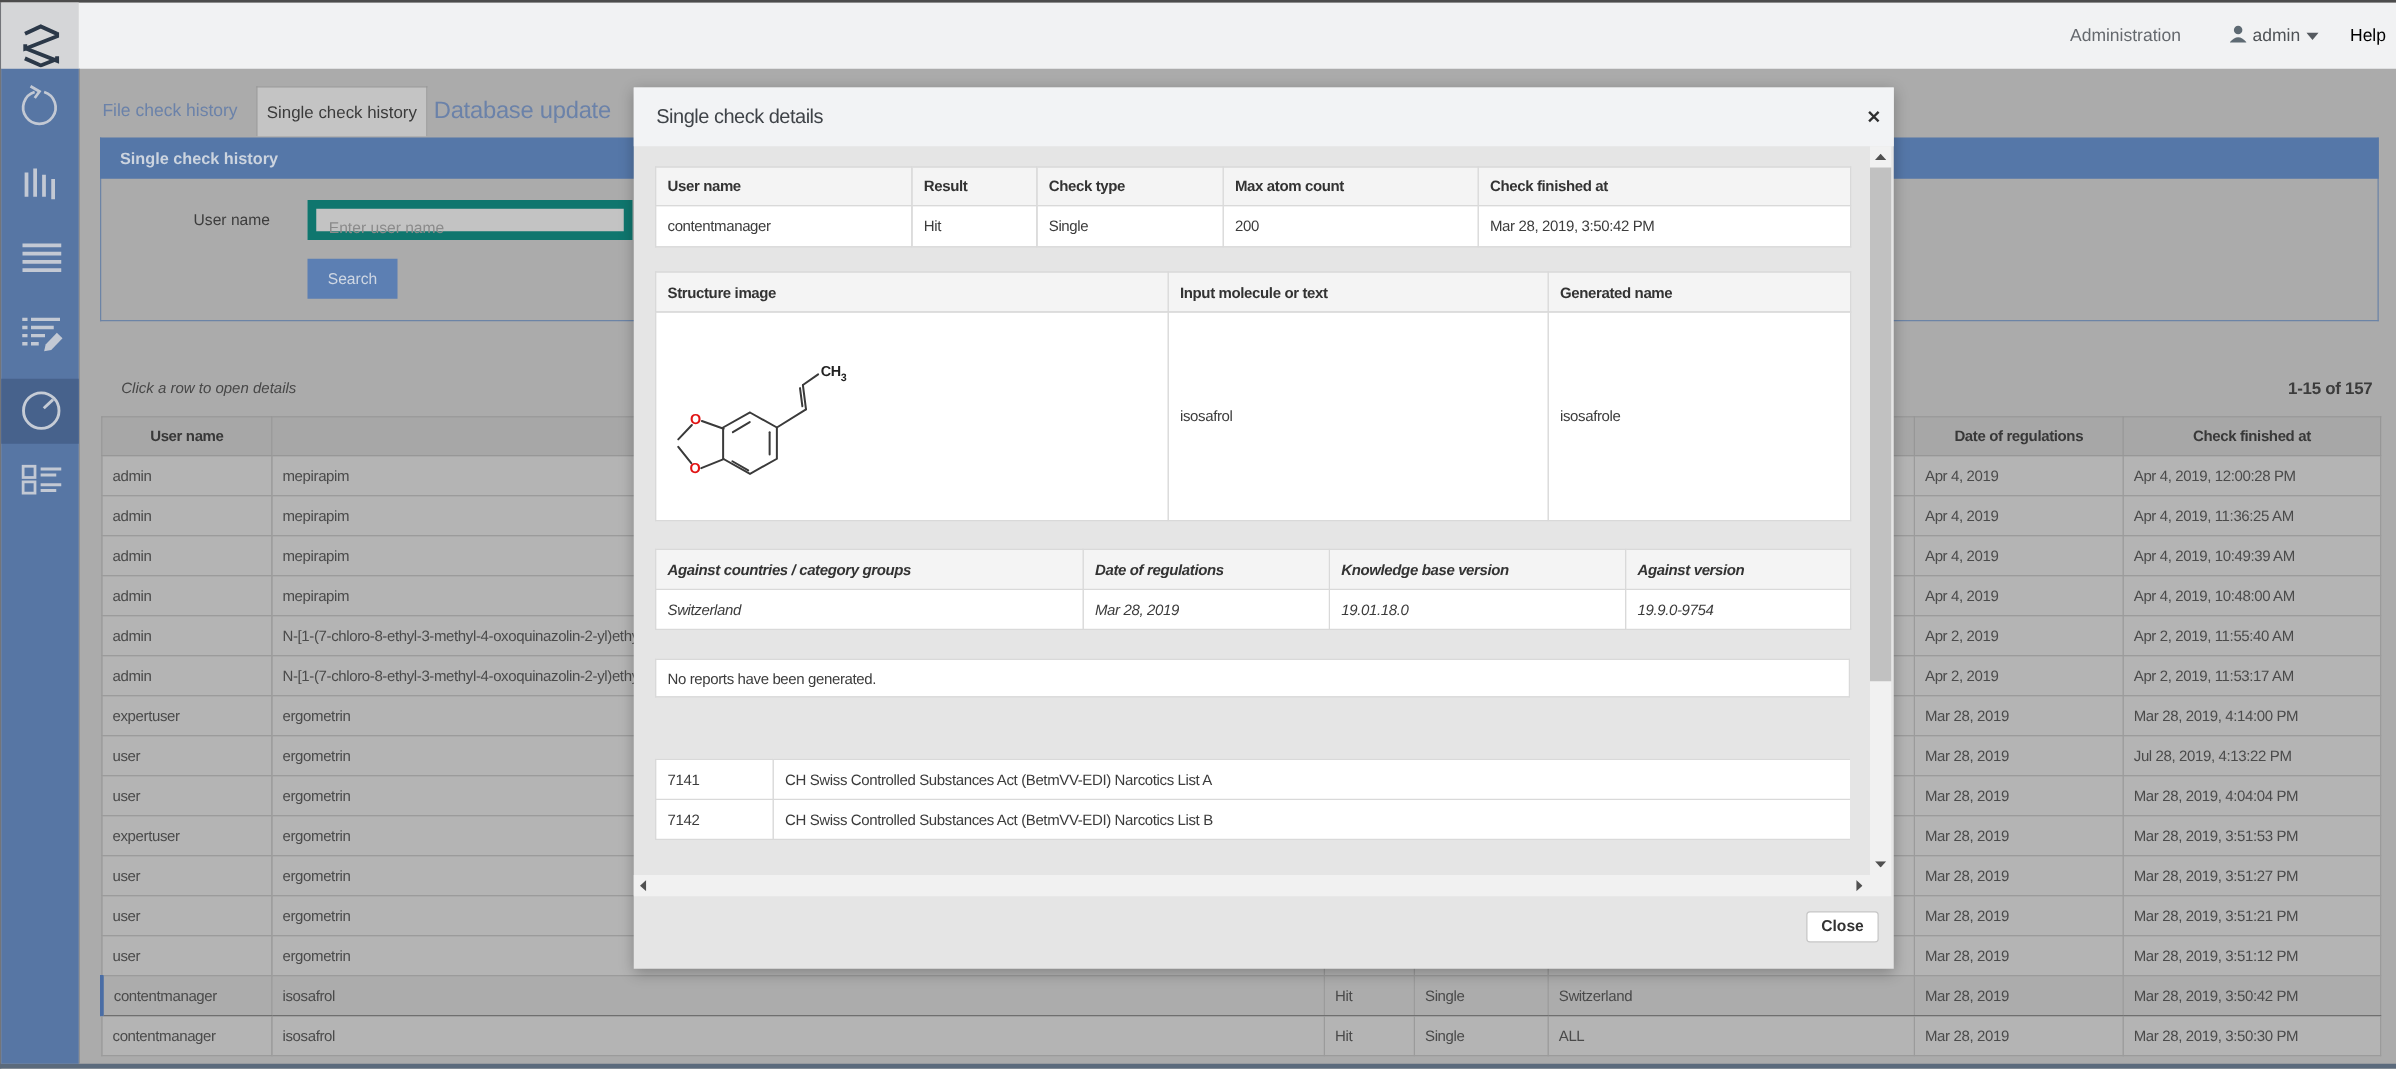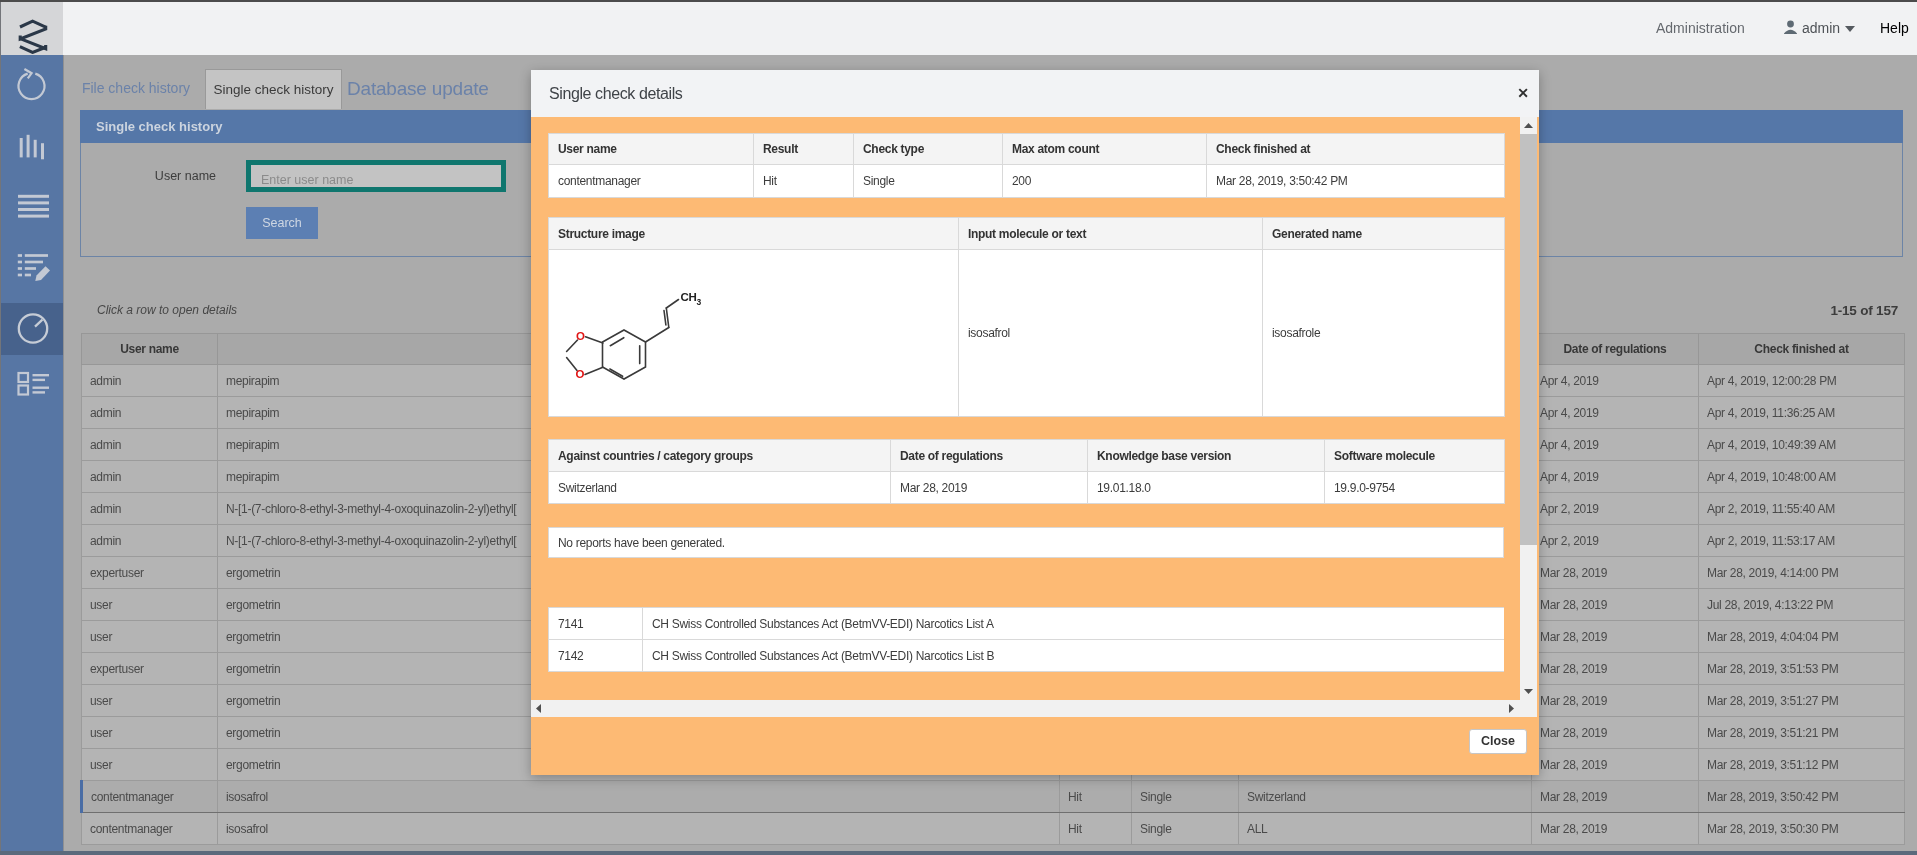--- a/index.html
+++ b/index.html
@@ -23,35 +23,35 @@
 #sidebar-active { left:0px; top:248px; width:62px; height:52px; background:#47628c; }
 
 
 .tabtxt { top:69px; height:39px; line-height:39px; font-size:14px; color:#6b82a9; }
 #tab-active { left:205px; top:69px; width:137px; height:40px; background:#c4c4c4; border:1px solid #999; border-bottom:none; color:#3b3b3b; text-align:center; line-height:39px; font-size:13.5px; }
 
 
 #panel { left:80px; top:110px; width:1823px; height:147px; border:1px solid #6c84a6; border-top:none; }
 #panel-header { left:80px; top:110px; width:1823px; height:33px; background:#5577a8; color:#ccd4df; font-weight:bold; font-size:13px; line-height:33px; padding-left:16px; }
 #lbl-username { left:80px; top:160px; width:136px; text-align:right; font-size:12.5px; color:#3d3d3d; line-height:32px; }
-#inp-username { left:246px; top:160px; width:260px; height:32px; background:#c3c3c3; border:5px solid #0f766e; font-size:12.5px; color:#8b8b8b; line-height:30px; padding-left:10px; }
+#inp-username { left:246px; top:160px; width:260px; height:32px; background:#c3c3c3; border:7px solid #0f766e; font-size:12.5px; color:#8b8b8b; line-height:30px; padding-left:10px; }
 #btn-search { left:246px; top:207px; width:72px; height:32px; background:#5c7fb3; color:#cfd7e3; font-size:12.5px; text-align:center; line-height:32px; }
 
 #clickrow { left:97px; top:303px; font-size:12px; font-style:italic; color:#474747; }
 #pager { right:19px; top:303px; font-size:13.5px; letter-spacing:-0.2px; font-weight:bold; color:#3c3c3c; }
 
 
 #bgtable { left:80px; top:333px; width:1823px; border-collapse:collapse; table-layout:fixed; font-size:12px; letter-spacing:-0.3px; color:#4a4a4a; }
 #bgtable th { background:#a7a7a7; border:1px solid #979797; font-size:12px; color:#383838; font-weight:bold; height:31px; text-align:center; overflow:hidden; white-space:nowrap; }
 #bgtable td { background:#b4b4b4; border:1px solid #9b9b9b; height:32px; padding-left:8px; overflow:hidden; white-space:nowrap; }
 #bgtable tr.sel td { background:#acacac; border-top:1px solid #6f6f6f; border-bottom:1px solid #6f6f6f; }
 #bgtable tr.sel td:first-child { border-left:3px solid #4a6da5; }
 
 
-#modal { left:507px; top:70px; width:1008px; height:705px; background:#fdba74; box-shadow:0 3px 11px rgba(0,0,0,0.28);margin-left:24px; }
+#modal { left:507px; top:70px; width:1008px; height:705px; background:#e5e5e5; box-shadow:0 3px 11px rgba(0,0,0,0.28); }
 #modal-header { left:0; top:0; width:1008px; height:47px; background:#f2f3f5; }
 #modal-title { left:18px; top:0; height:47px; line-height:47px; font-size:16px; letter-spacing:-0.4px; color:#3f4348; }
 #modal-x { right:7px; top:15px; width:18px; height:18px; font-size:14px; font-weight:bold; color:#2f2f2f; text-align:center; }
 
 .mtable { border-collapse:collapse; table-layout:fixed; font-size:12px; letter-spacing:-0.3px; color:#3c3c3c; }
 .mtable th { background:#f4f4f4; border:1px solid #d9d9d9; font-weight:bold; color:#333; text-align:left; padding-left:9px; white-space:nowrap; overflow:hidden; }
 .mtable td { background:#fff; border:1px solid #d9d9d9; padding-left:9px; white-space:nowrap; overflow:hidden; }
 
 
 .sb-track { background:#f1f1f1; }
@@ -388,33 +388,33 @@
           <text x="655.5" y="300" font-size="11.5" font-weight="bold" fill="#222" font-family="Liberation Sans, sans-serif">CH</text>
           <text x="671.5" y="303.5" font-size="8.5" font-weight="bold" fill="#222" font-family="Liberation Sans, sans-serif">3</text>
         </svg>
       </td>
             <td>isosafrol</td>
             <td>isosafrole</td>
           </tr>
     </tbody>
       </table>
 
-    <table class="abs mtable" style="left:17px; top:369px; width:956px;">
+    <table class="abs mtable" style="left:17px; top:369px; width:956px;font-style:italic;">
       <colgroup>
           <col style="width:342px">
           <col style="width:197px">
           <col style="width:237px">
           <col style="width:180px">
         </colgroup>
       <tbody>
           <tr style="height:32px;">
             <th>Against countries / category groups</th>
             <th>Date of regulations</th>
             <th>Knowledge base version</th>
-            <th>Software molecule</th>
+            <th>Against version</th>
           </tr>
       <tr style="height:32px;">
             <td>Switzerland</td>
             <td>Mar 28, 2019</td>
             <td>19.01.18.0</td>
             <td>19.9.0-9754</td>
           </tr>
     </tbody>
       </table>
 

